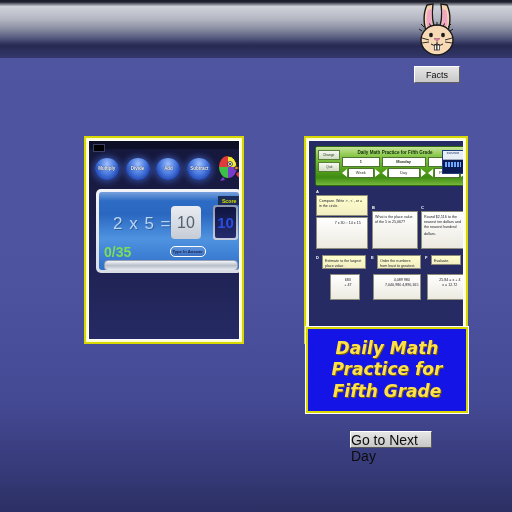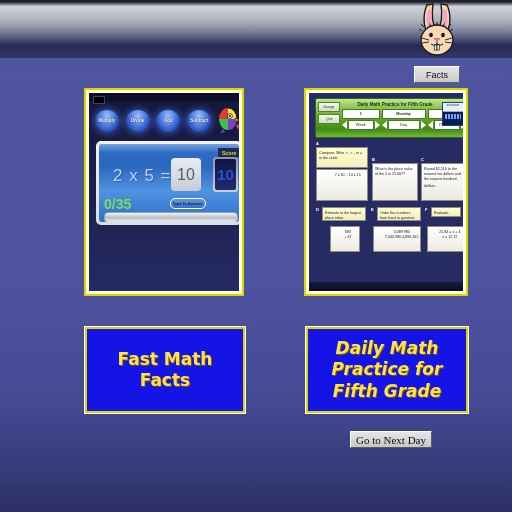--- a/index.html
+++ b/index.html
@@ -107,20 +107,21 @@
     font-family: "Liberation Sans", sans-serif;
   }
 
   
   .thumb {
     position: absolute;
     background: #ffffd0;
     border: 2px solid #d8d800;
     box-sizing: border-box;
     padding: 2px;
+    margin-top: 48px;
   }
   .thumb-inner {
     width: 100%;
     height: 100%;
     box-sizing: border-box;
     overflow: hidden;
     position: relative;
     border: 1px solid #ffffff;
   }
 
@@ -367,24 +368,24 @@
   
   .nextday {
     position: absolute;
     left: 350px; top: 431px;
     width: 80px; height: 15px;
     background: linear-gradient(to bottom, #e6e6e6, #c6c6c6);
     border-top: 1px solid #ffffff;
     border-left: 1px solid #ffffff;
     border-right: 1px solid #5a5a5a;
     border-bottom: 1px solid #5a5a5a;
-    display: flex; align-items: center; justify-content: center;
-    font-size: 11px; color: #0c0c0c;
+    display: flex; align-items: flex-start; justify-content: center;
+    font-size: 14px; color: #0c0c0c;
     cursor: pointer;
-    font-family: Liberation Serif, serif;
+    font-family: Liberation Sans, sans-serif;
   }
 </style>
 </head>
 <body>
 
 <div id="app">
 
   <div class="topbar"></div>
   <div class="topbar-under"></div>
 
@@ -591,23 +592,20 @@
         <div class="dmp-card q" style="left:118px; top:133px; width:38px; height:26px;">
           <p style="white-space: pre-line;">25.84 = x + 4
 x = 12.72</p>
         </div>
 
         <div class="dmp-floor"></div>
       </div>
     </div>
   </div>
 
-  <div class="bigbtn" id="btn-fmf">
-    <span>Fast Math Facts</span>
-  </div>
 
   <div class="bigbtn" id="btn-dmp">
     <span style="white-space: pre-line; font-style: italic;">Daily Math Practice for
 Fifth Grade</span>
   </div>
 
   <div class="nextday">
     <span>Go to Next Day</span>
   </div>
 

